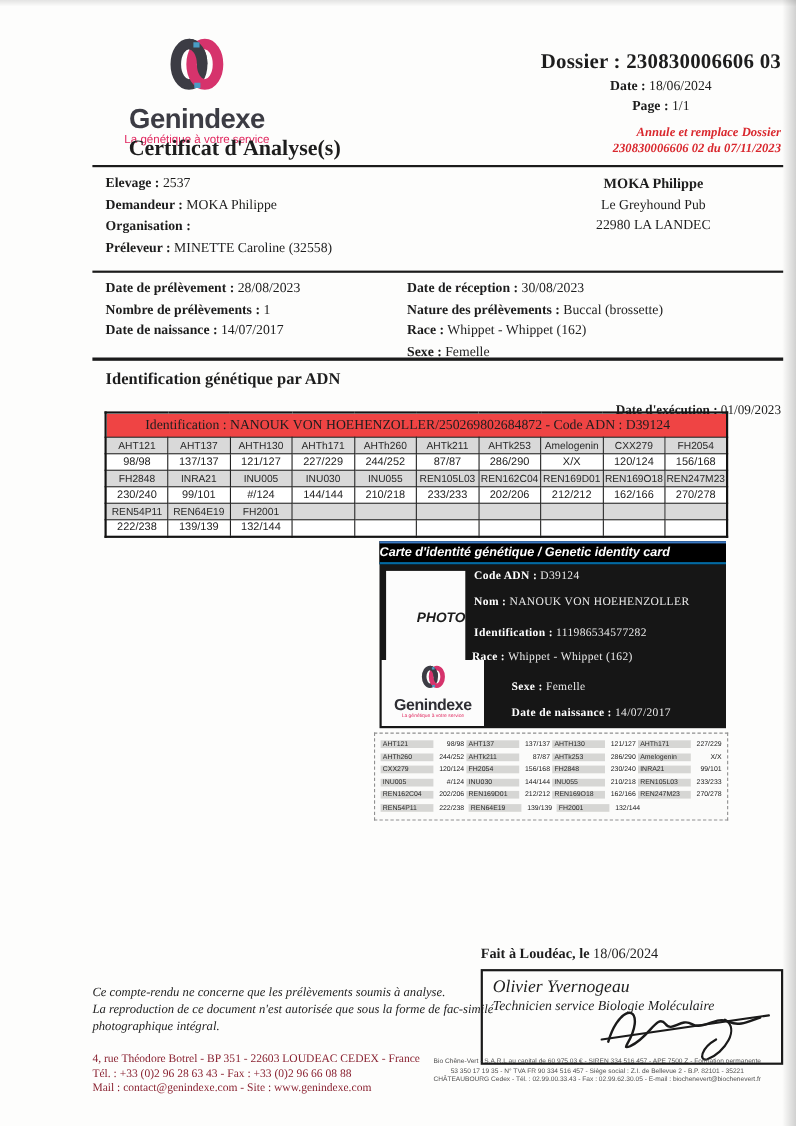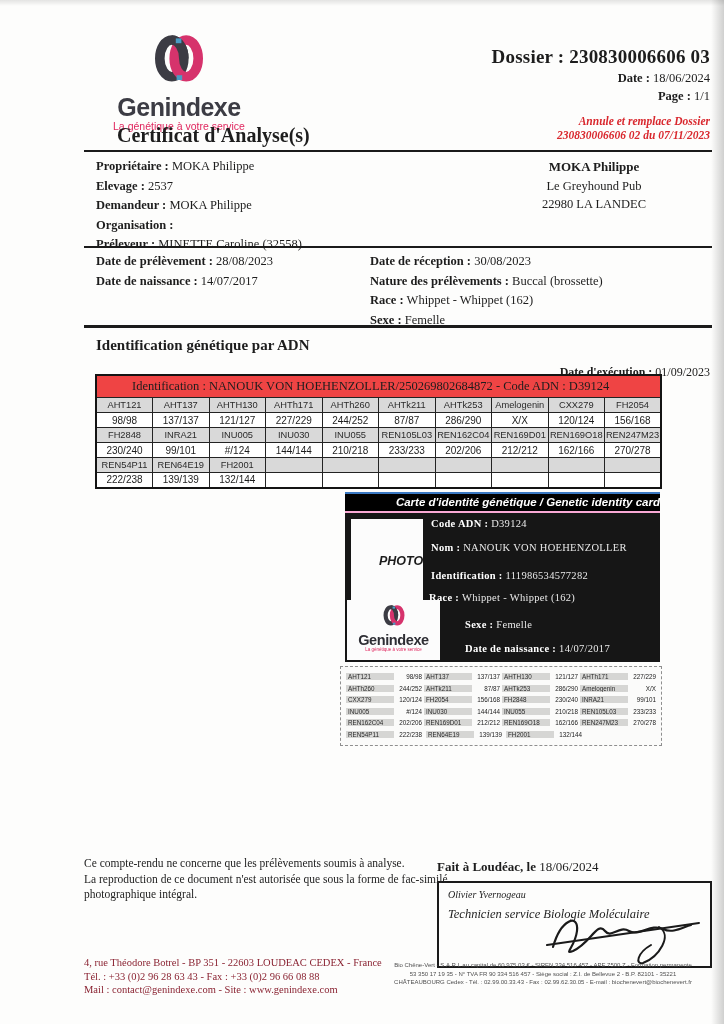--- a/index.html
+++ b/index.html
@@ -12,21 +12,21 @@
     background:linear-gradient(to right, rgba(0,0,0,0), rgba(0,0,0,0.18)); }
   .scan-top { position:absolute; top:0; left:0; width:100%; height:6px;
     background:linear-gradient(to bottom, rgba(0,0,0,0.10), rgba(0,0,0,0)); }
 
   
   .logo-block { position:absolute; left:112px; top:28px; width:134px; text-align:center; }
   .logo-name { font-family:"Liberation Sans", sans-serif; font-weight:bold; font-size:25px;
     color:#3c3c44; letter-spacing:-0.5px; line-height:22px; }
   .logo-tag { font-family:"Liberation Sans", sans-serif; font-size:10.5px; color:#e0265e;
     margin-top:2px; white-space:nowrap; }
-  .hdr-right { position:absolute; right:14px; top:46px; text-align:right; }
+  .hdr-right { position:absolute; right:14px; top:46px; text-align:center; }
   .dossier { font-size:19px; font-weight:bold; letter-spacing:0.2px; }
   .hdr-sub { font-size:12.5px; margin-top:3px; }
   .hdr-sub b { font-weight:bold; }
 
   .annule { position:absolute; right:14px; top:114px; text-align:right;
     color:#d9282e; font-weight:bold; font-style:italic; font-size:11.5px; line-height:14px; }
 
   .doc-title { position:absolute; left:117px; top:124px; font-size:20px; font-weight:bold;text-align:center; }
 
   .hr { position:absolute; left:84px; width:628px; background:#1b1b1b; }
@@ -56,22 +56,22 @@
   .marker-table td { border:1px solid #232323; text-align:center; overflow:hidden;
     white-space:nowrap; height:15px; padding:0; }
   .marker-table td.ident { font-family:"Liberation Serif", serif; font-size:12.5px;
     text-align:left; padding:3px 0 3px 35px; height:22px; background:#ef4444; }
   .marker-table td.head { font-family:"Liberation Sans", sans-serif; font-size:9.3px;
     background:#d9d9d9; color:#2a2a2a; }
   .marker-table td.val { font-family:"Liberation Sans", sans-serif; font-size:10px; background:#fff; }
 
   
   .card { position:absolute; left:345px; top:492px; width:315px; height:170px; background:#161616; }
-  .card-titlebar { border-top:2px solid #3a78c2; border-bottom:2px solid #f9a8d4;
-    background:#000; color:#fff; text-align:right;
+  .card-titlebar { border-top:2px solid #3a78c2; border-bottom:2px solid #0369a1;
+    background:#000; color:#fff; text-align:left;
     font-family:"Liberation Sans", sans-serif; font-style:italic; font-weight:bold;
     font-size:11.5px; padding:2px 0 3px 0; }
   .photo-box { position:absolute; left:6px; top:27px; width:72px; height:83px; background:#fcfcfc;
     display:flex; align-items:center; justify-content:center; }
   .photo-box span { font-family:"Liberation Sans", sans-serif; font-style:italic;
     font-weight:bold; font-size:12.5px; color:#1c1c1c;margin-left:28px; }
   .card-field { position:absolute; font-size:10.5px; color:#e9e9e9; white-space:nowrap;
     letter-spacing:0.3px; }
   .card-field b { font-weight:bold; color:#fff; }
   .cf1 { left:86px; top:26px; } .cf2 { left:86px; top:50px; }
@@ -91,26 +91,26 @@
   .cm-label { background:#d6d6d4; width:48px; font-family:"Liberation Sans", sans-serif;
     font-size:6.3px; color:#2a2a2a; padding-left:2px; white-space:nowrap; overflow:hidden; }
   .cm-value { width:28px; text-align:right; font-family:"Liberation Sans", sans-serif;
     font-size:6.3px; color:#222; white-space:nowrap; }
 
   
   .fait-line { position:absolute; left:437px; top:859px; font-size:13px; }
   .fait-line b { font-weight:bold; }
   .sig-box { position:absolute; left:437px; top:881px; width:275px; height:87px;
     border:2px solid #1a1a1a; }
-  .sig-name { position:absolute; left:9px; top:6px; font-style:italic; font-size:10px; }
+  .sig-name { position:absolute; left:9px; top:6px; font-style:italic; font-size:16px; }
   .sig-role { position:absolute; left:9px; top:24px; font-style:italic; font-size:12.5px; }
   .sig-svg { position:absolute; left:100px; top:18px; }
 
   
-  .disclaimer { position:absolute; left:84px; top:856px; font-size:11.5px;
+  .disclaimer { position:absolute; left:84px; top:895px; font-style:italic; font-size:11.5px;
     line-height:15.5px; color:#222; }
   .footer-left { position:absolute; left:84px; top:956px; color:#8a2332; font-size:10.5px;
     line-height:13.5px; }
   .footer-right { position:absolute; left:372px; top:961px; width:342px; text-align:center;
     font-family:"Liberation Sans", sans-serif; font-size:6px; line-height:8.5px; color:#4f4f4f; }
 </style>
 </head>
 <body>
 
 <div id="page">
@@ -142,37 +142,37 @@
 
   <div class="annule">
     <div>Annule et remplace Dossier</div>
     <div>230830006606 02 du 07/11/2023</div>
   </div>
 
   <div class="doc-title">Certificat d'Analyse(s)</div>
   <div class="hr hr1"></div>
 
   <div class="owner-block">
-    <div class="kv"><b>Propriétaire :</b> <span>MOKA Philippe</span></div>
     <div class="kv"><b>Elevage :</b> <span>2537</span></div>
     <div class="kv"><b>Demandeur :</b> <span>MOKA Philippe</span></div>
     <div class="kv"><b>Organisation :</b> <span></span></div>
     <div class="kv"><b>Préleveur :</b> <span>MINETTE Caroline (32558)</span></div>
   </div>
 
   <div class="addr-block">
     <div class="l0">MOKA Philippe</div>
     <div>Le Greyhound Pub</div>
     <div>22980 LA LANDEC</div>
   </div>
 
   <div class="hr hr2"></div>
 
   <div class="details-left">
     <div class="kv"><b>Date de prélèvement :</b> <span>28/08/2023</span></div>
+    <div class="kv"><b>Nombre de prélèvements :</b> <span>1</span></div>
     <div class="kv"><b>Date de naissance :</b> <span>14/07/2017</span></div>
   </div>
   <div class="details-right">
     <div class="kv"><b>Date de réception :</b> <span>30/08/2023</span></div>
     <div class="kv"><b>Nature des prélèvements :</b> <span>Buccal (brossette)</span></div>
     <div class="kv"><b>Race :</b> <span>Whippet - Whippet (162)</span></div>
     <div class="kv"><b>Sexe :</b> <span>Femelle</span></div>
   </div>
 
   <div class="hr hr3"></div>

